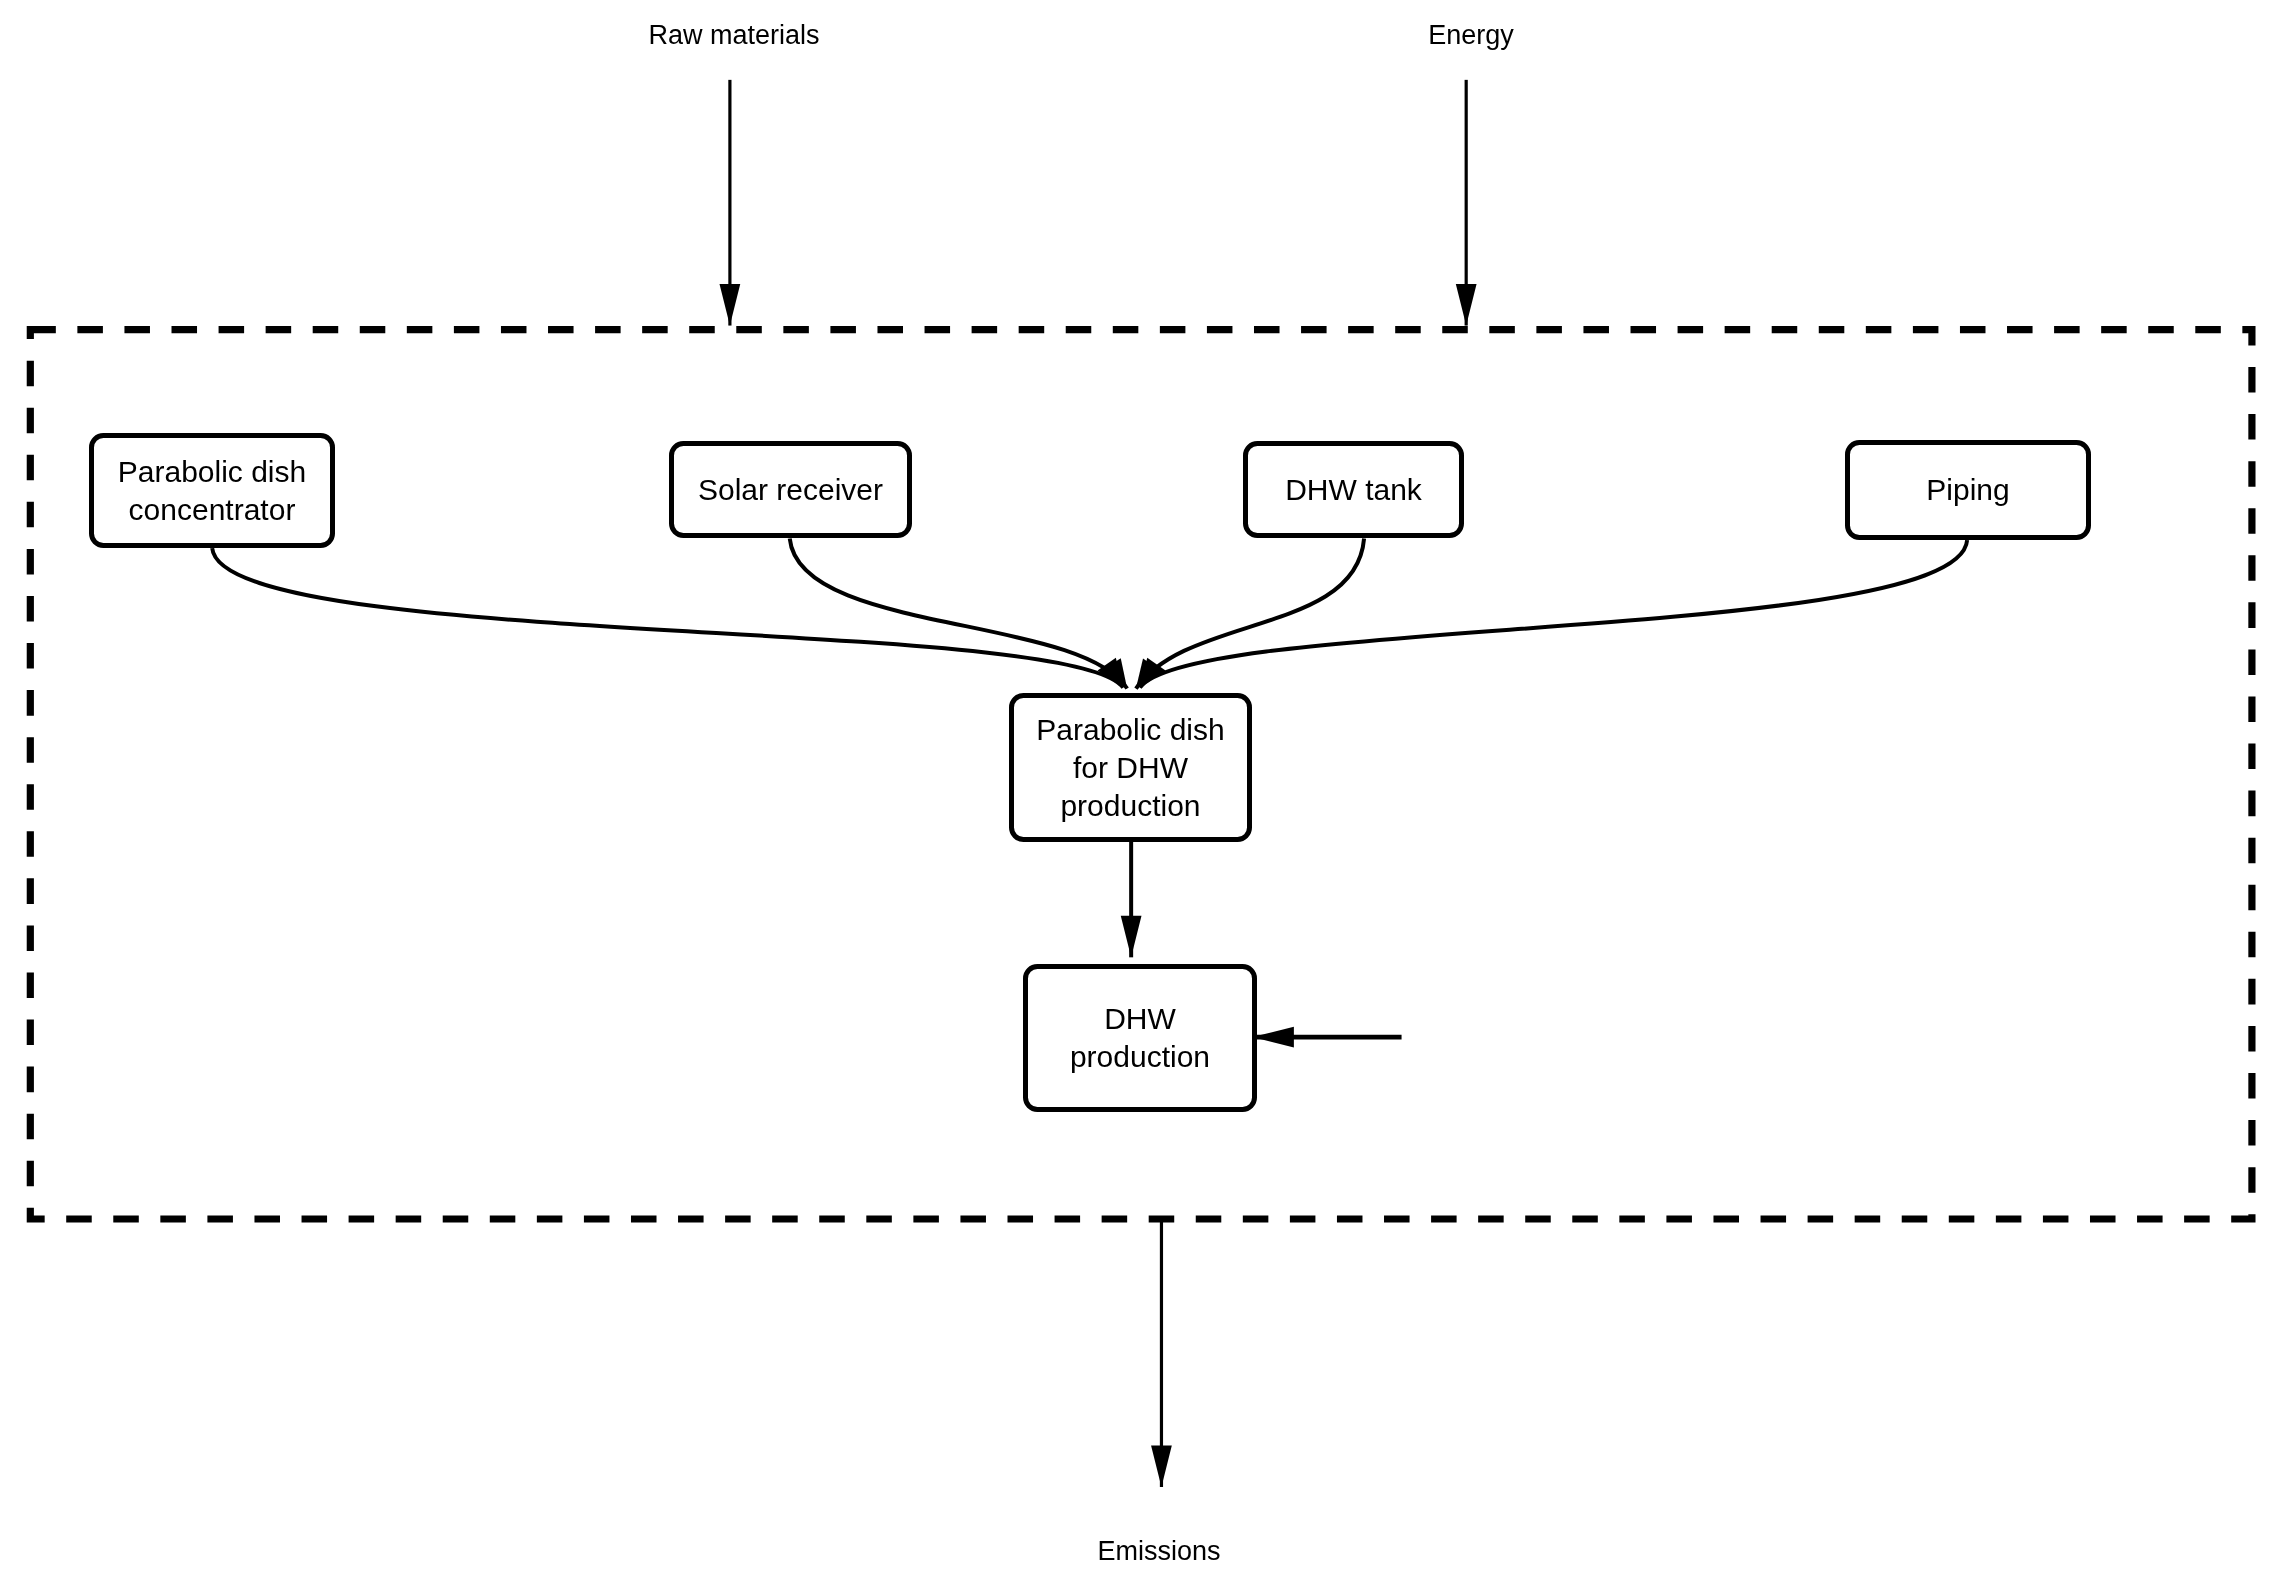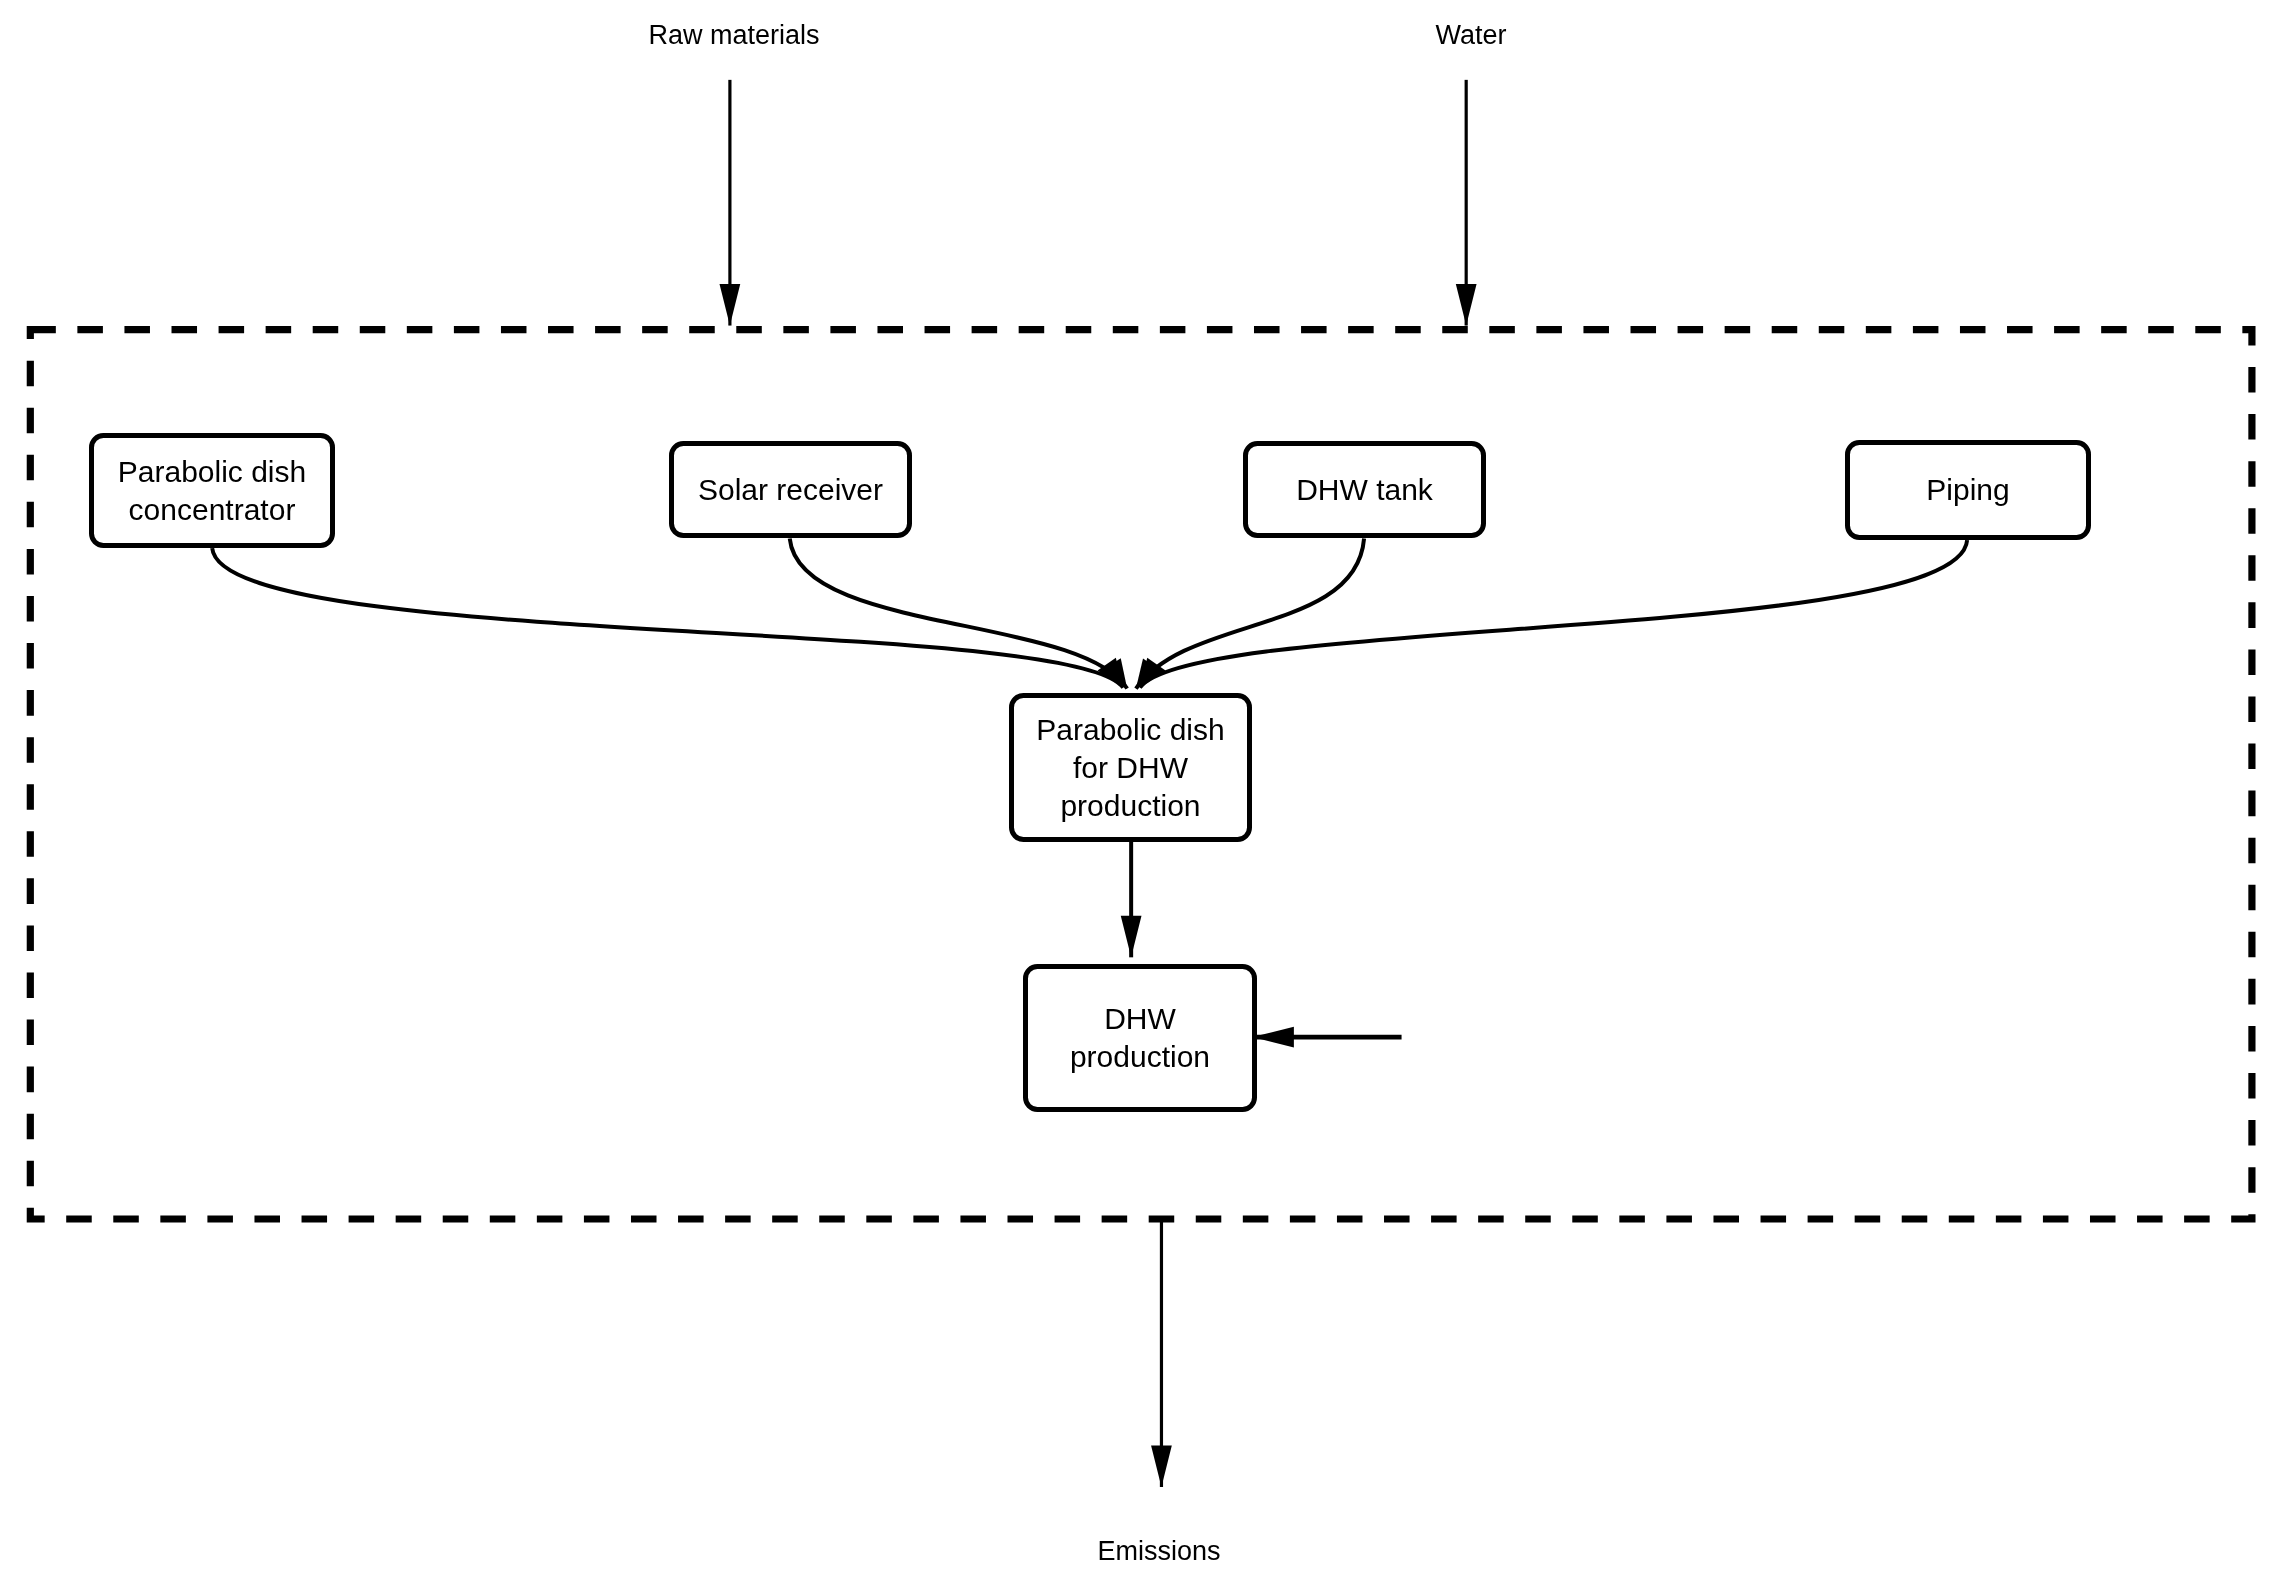--- a/index.html
+++ b/index.html
@@ -72,29 +72,29 @@
     <path d="M 2466 677 C 2456 805, 1492 772, 1429 862" fill="none" stroke="#000000" stroke-width="5" marker-end="url(#arrow-fat)"></path>
 
     <line x1="1418" y1="1055" x2="1418" y2="1200" stroke="#000000" stroke-width="5" marker-end="url(#arrow-long)"></line>
 
     <line x1="1757" y1="1300" x2="1570" y2="1300" stroke="#000000" stroke-width="6" marker-end="url(#arrow-long)"></line>
 
     <line x1="1456" y1="1530" x2="1456" y2="1864" stroke="#000000" stroke-width="4" marker-end="url(#arrow-long)"></line>
   </svg>
 
   <div class="flow-label" style="left:734px; top:35px;">Raw materials</div>
-  <div class="flow-label" style="left:1471px; top:35px;">Water</div>
+  <div class="flow-label" style="left:1471px; top:35px;">Energy</div>
   <div class="flow-label" style="left:1159px; top:1527px;margin-top:24px;">Emissions</div>
 
   <div class="node" style="left:89px; top:433px; width:246px; height:115px;">Parabolic dish
 concentrator</div>
 
   <div class="node" style="left:669px; top:441px; width:243px; height:97px;">Solar receiver</div>
 
-  <div class="node" style="left:1243px; top:441px; width:243px; height:97px;">DHW tank</div>
+  <div class="node" style="left:1243px; top:441px; width:221px; height:97px;">DHW tank</div>
 
   <div class="node" style="left:1845px; top:440px; width:246px; height:100px;">Piping</div>
 
   <div class="node" style="left:1009px; top:693px; width:243px; height:149px;">Parabolic dish
 for DHW
 production</div>
 
   <div class="node" style="left:1023px; top:964px; width:234px; height:148px;">DHW
 production</div>
 

